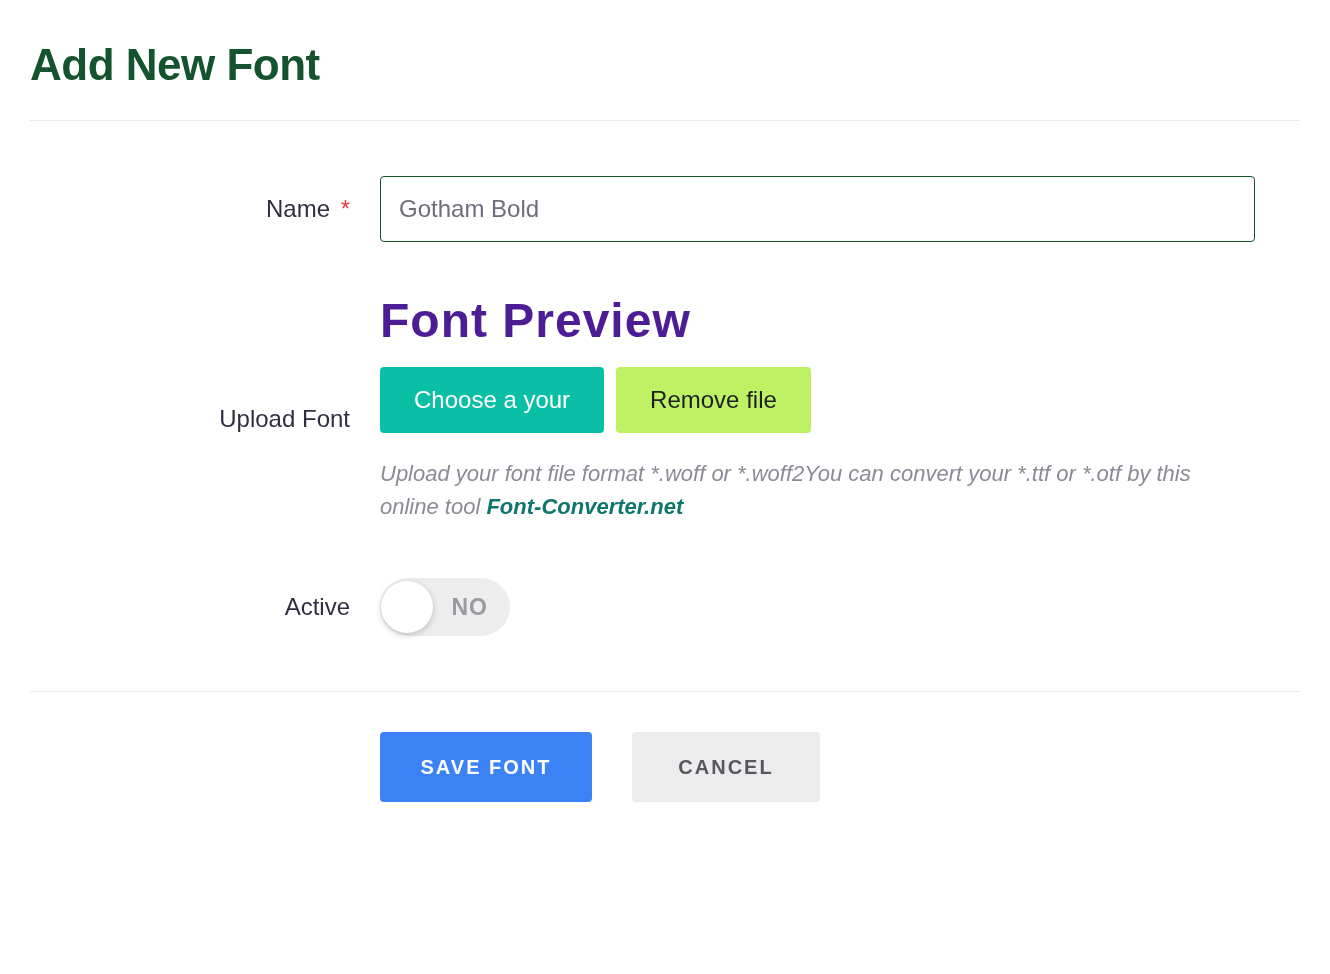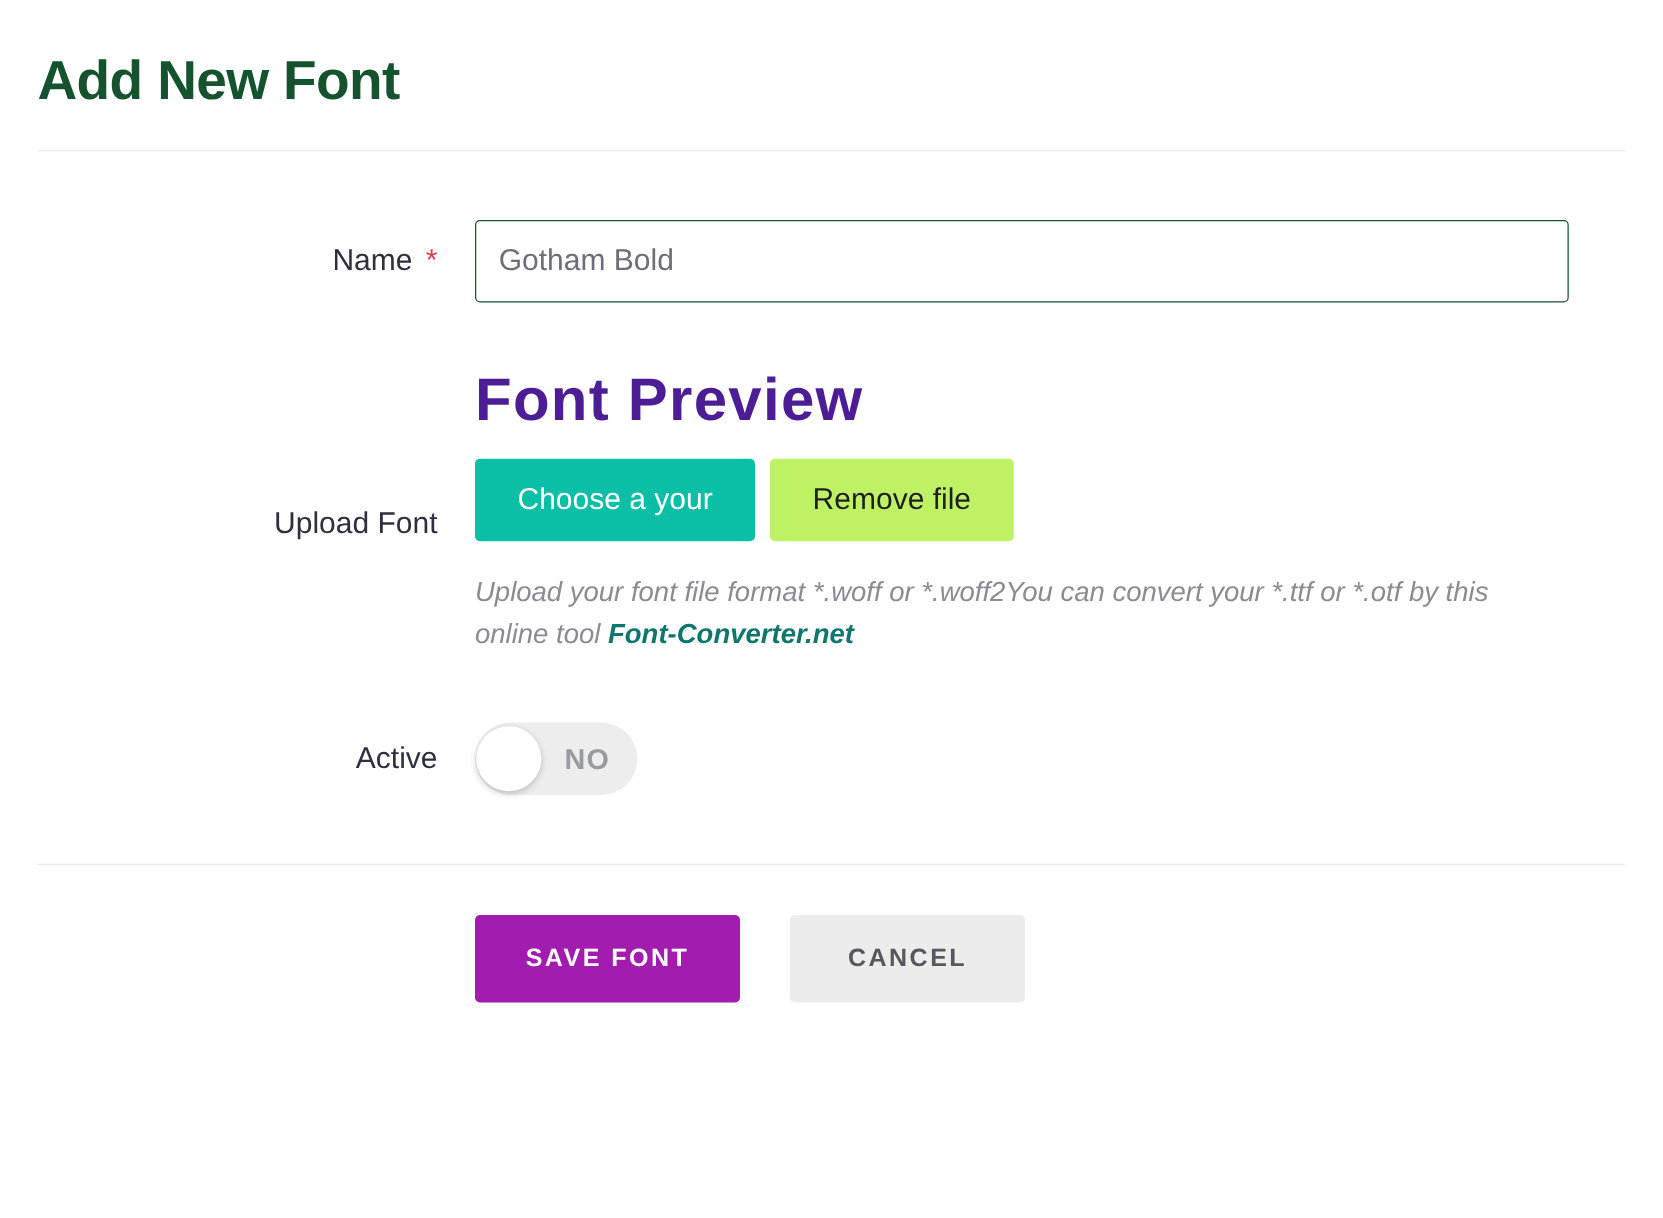--- a/index.html
+++ b/index.html
@@ -119,21 +119,21 @@
       font-weight: 700;
       color: #9a9aa3;
       letter-spacing: 1px;
     }
     .actions-row {
       display: flex;
       gap: 40px;
       padding-left: 350px;
     }
     .btn-save {
-      background: #a21caf;
+      background: #3b82f6;
       color: #ffffff;
       font-size: 20px;
       font-weight: 700;
       letter-spacing: 2px;
       height: 70px;
       width: 212px;
       padding: 0;
     }
     .btn-cancel {
       background: #ececec;

